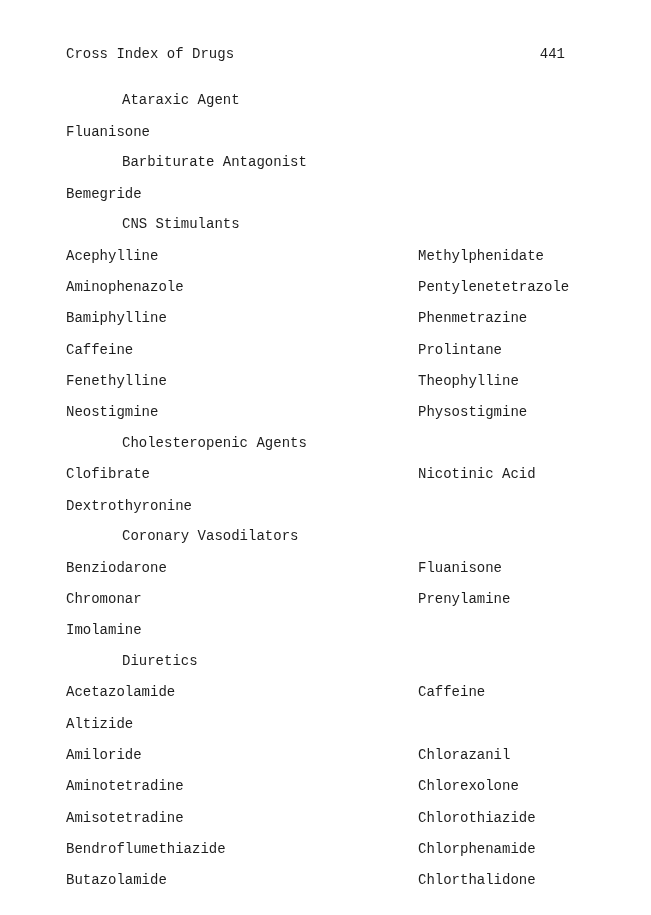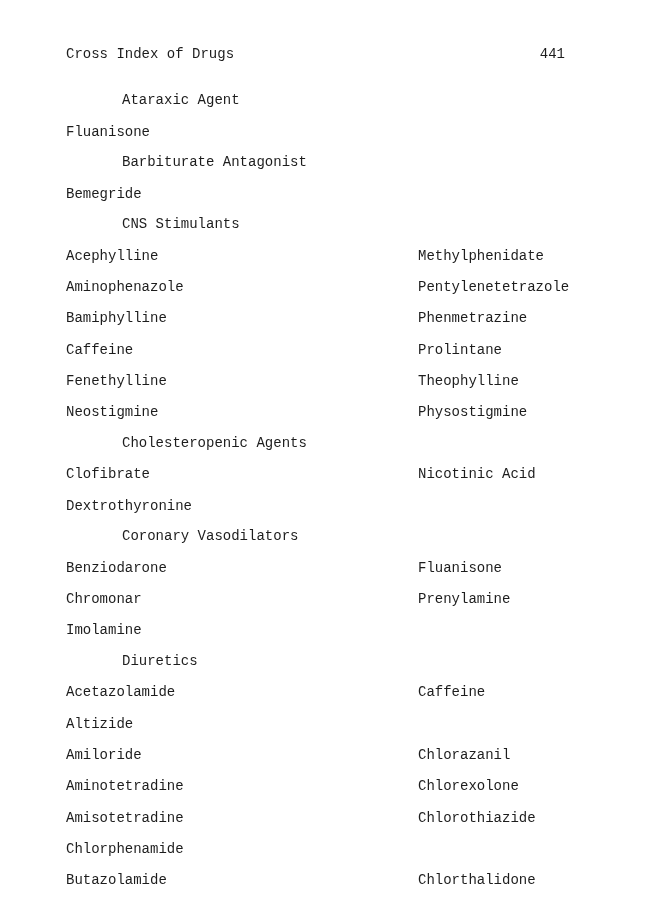--- a/index.html
+++ b/index.html
@@ -153,20 +153,21 @@
           </div>
           <div class="drug-row">
             <span class="col-left">Aminotetradine</span>
             <span class="col-right">Chlorexolone</span>
           </div>
           <div class="drug-row">
             <span class="col-left">Amisotetradine</span>
             <span class="col-right">Chlorothiazide</span>
           </div>
           <div class="drug-row">
+            <span class="col-left">Bendroflumethiazide</span>
             <span class="col-right">Chlorphenamide</span>
           </div>
           <div class="drug-row">
             <span class="col-left">Butazolamide</span>
             <span class="col-right">Chlorthalidone</span>
           </div>
         </div>
       </div>
     </div>
 </div>

